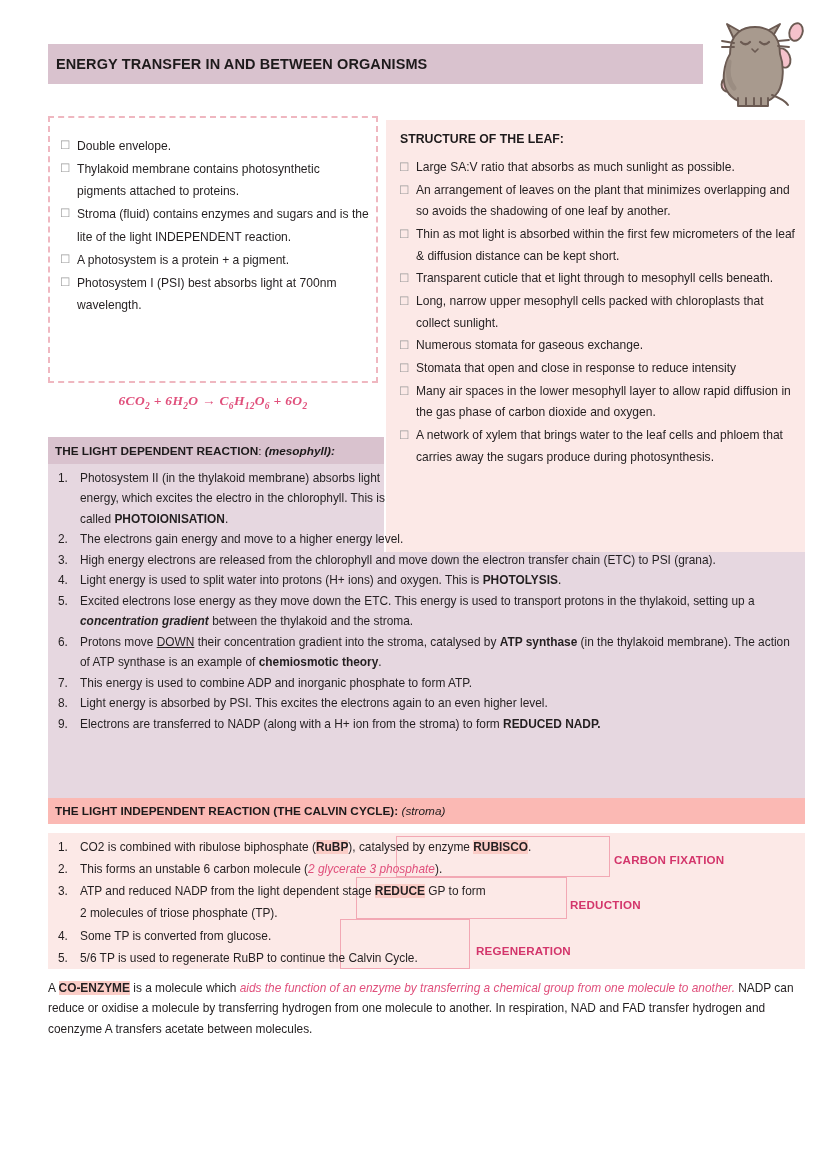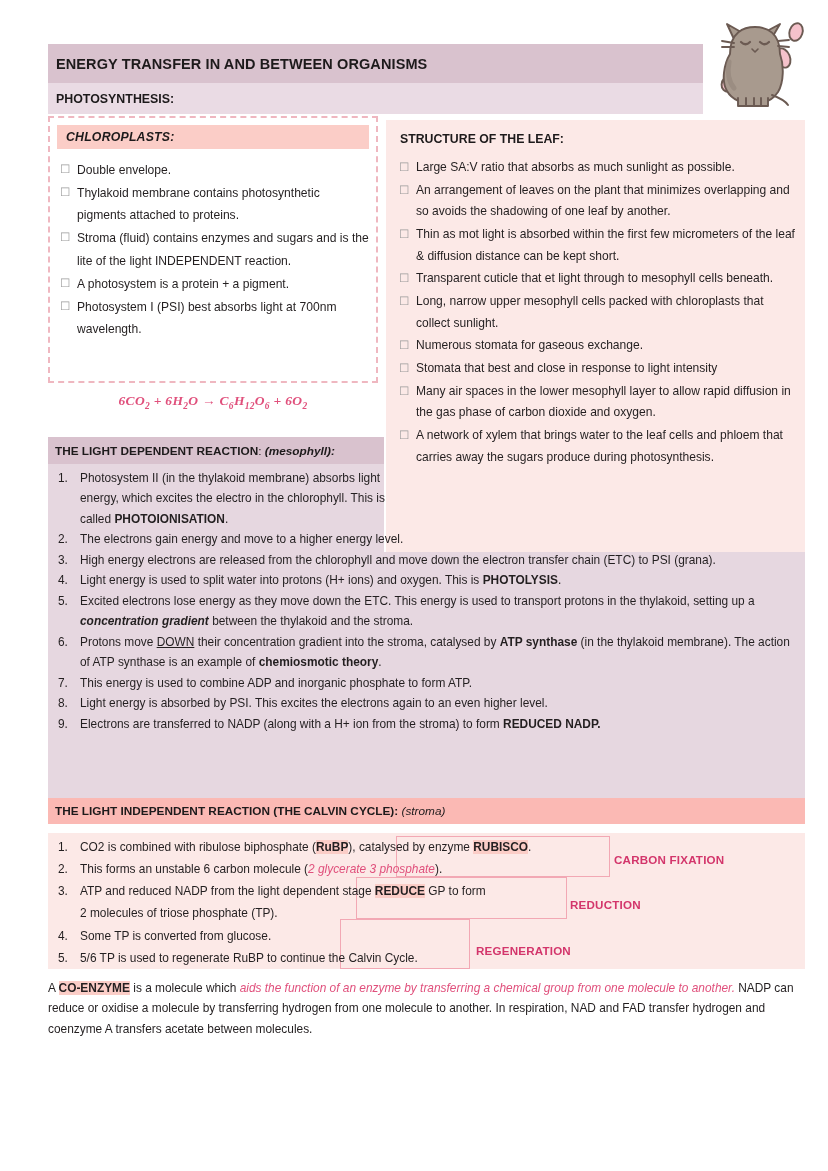--- a/index.html
+++ b/index.html
@@ -151,23 +151,20 @@
   .coenz b { font-weight: bold; background: #fbcdc7; }
 </style>
 </head>
 <body>
 
 <div class="page">
 
   <div class="title-band">
     <span class="t">ENERGY TRANSFER IN AND BETWEEN ORGANISMS</span>
   </div>
-  <div class="sub-band">
-    <span class="t">PHOTOSYNTHESIS:</span>
-  </div>
 
   <div class="cat">
     <svg viewBox="0 0 112 104" width="112" height="104">
       <g stroke="#6b5a52" stroke-width="1.9" fill="none" stroke-linecap="round" stroke-linejoin="round">
 
         <ellipse cx="96" cy="22" rx="6.5" ry="9" fill="#f5c2cb" transform="rotate(18 96 22)"></ellipse>
         <ellipse cx="83" cy="48" rx="7" ry="10" fill="#f5c2cb" transform="rotate(-22 83 48)"></ellipse>
         <ellipse cx="53" cy="58" rx="7" ry="10" fill="#f5c2cb" transform="rotate(8 53 58)"></ellipse>
         <ellipse cx="30" cy="73" rx="7.5" ry="9.5" fill="#f5c2cb" transform="rotate(42 30 73)"></ellipse>
 
@@ -185,23 +182,20 @@
         <path d="M52 39 L55 42 L58 39" stroke-width="1.6"></path>
 
         <path d="M38 88 L38 96 L68 96 L68 88" fill="#a89a8e"></path>
         <path d="M46 88 L46 96 M54 88 L54 96 M61 88 L61 96"></path>
         <path d="M72 85 C80 88 86 92 88 95" stroke-width="2"></path>
       </g>
     </svg>
   </div>
 
   <div class="dashbox">
-    <div class="chloro-head">
-      <span class="t">CHLOROPLASTS:</span>
-    </div>
     <div class="chk-list" id="chloro-list">
         <div class="chk-row">
           <span class="chk-box">☐</span>
           <span class="chk-txt">Double envelope.</span>
         </div>
         <div class="chk-row">
           <span class="chk-box">☐</span>
           <span class="chk-txt">Thylakoid membrane  contains photosynthetic pigments attached to proteins.</span>
         </div>
         <div class="chk-row">
@@ -243,21 +237,21 @@
         <div class="chk-row">
           <span class="chk-box">☐</span>
           <span class="chk-txt">Long, narrow upper mesophyll cells packed with chloroplasts that collect sunlight.</span>
         </div>
         <div class="chk-row">
           <span class="chk-box">☐</span>
           <span class="chk-txt">Numerous stomata for gaseous exchange.</span>
         </div>
         <div class="chk-row">
           <span class="chk-box">☐</span>
-          <span class="chk-txt">Stomata that best and close in response to light intensity</span>
+          <span class="chk-txt">Stomata that open and close in response to reduce intensity</span>
         </div>
         <div class="chk-row">
           <span class="chk-box">☐</span>
           <span class="chk-txt">Many air spaces in the lower mesophyll layer to allow rapid diffusion in the gas phase of carbon dioxide and oxygen.</span>
         </div>
         <div class="chk-row">
           <span class="chk-box">☐</span>
           <span class="chk-txt">A network of xylem that brings water to the leaf cells and phloem that carries away the sugars produce during photosynthesis.</span>
         </div>
       </div>

